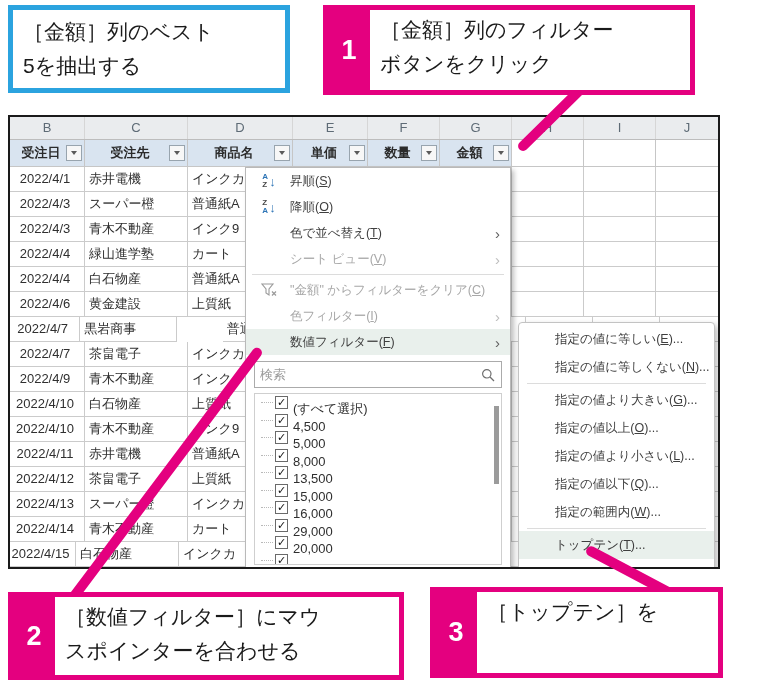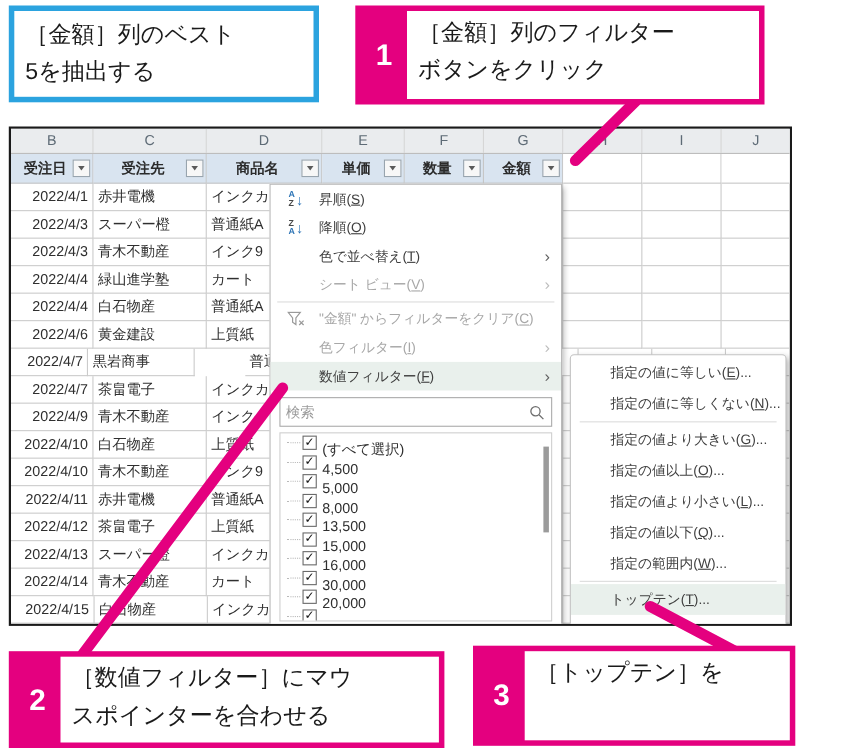--- a/index.html
+++ b/index.html
@@ -47,21 +47,21 @@
   .filter-btn { position:absolute; right:2px; top:50%; transform:translateY(-50%);
     width:16px; height:16px; background:#F7F7F7; border:1px solid #98A4AE;
     display:flex; align-items:center; justify-content:center; }
   .tri { width:0; height:0; border-left:3.5px solid transparent;
     border-right:3.5px solid transparent; border-top:4.5px solid #5A5A5A; }
 
   .data-row { display:flex; height:25px; }
   .dcell { border-right:1px solid #CBCBCB; border-bottom:1px solid #CBCBCB;
     font-size:13px; color:#2F2F2F; line-height:24px; overflow:hidden; white-space:nowrap; }
   .dcell:last-child { border-right:none; }
-  .dcell.date { text-align:right; padding-right:4px; }
+  .dcell.date { text-align:center; padding-right:4px; }
   .dcell.client, .dcell.product { padding-left:4px; }
 
   
   .filter-menu { position:absolute; left:235px; top:50px; width:266px; height:402px;
     background:#fff; border:1px solid #B9B9B9; box-shadow:3px 3px 5px rgba(0,0,0,0.25); z-index:5; }
   .menu-item { height:26px; display:flex; align-items:center; position:relative;
     font-size:12.5px; color:#3F3F3F; }
   .menu-item.highlight { background:#E9F0EC; }
   .menu-item.disabled { color:#A8A8A8; }
   .mi-icon { width:30px; margin-left:8px; display:flex; align-items:center; justify-content:center; }
@@ -348,21 +348,21 @@
           <div class="dcell client" style="width: 103px;">青木不動産</div>
           <div class="dcell product" style="width: 105px;">カート</div>
           <div class="dcell" style="width: 75px;"></div>
           <div class="dcell" style="width: 72px;"></div>
           <div class="dcell" style="width: 72px;"></div>
           <div class="dcell" style="width: 72px;"></div>
           <div class="dcell" style="width: 72px;"></div>
           <div class="dcell" style="width: 62px;"></div>
         </div>
         <div class="data-row">
-          <div class="dcell date" style="width: 76px;">2022/4/15</div>
+          <div class="dcell date" style="width: 66px;">2022/4/15</div>
           <div class="dcell client" style="width: 103px;">白石物産</div>
           <div class="dcell product" style="width: 105px;">インクカ</div>
           <div class="dcell" style="width: 75px;"></div>
           <div class="dcell" style="width: 72px;"></div>
           <div class="dcell" style="width: 72px;"></div>
           <div class="dcell" style="width: 72px;"></div>
           <div class="dcell" style="width: 72px;"></div>
           <div class="dcell" style="width: 62px;"></div>
         </div>
       </div>
@@ -462,21 +462,21 @@
             <span class="cb-label">15,000</span>
           </div>
           <div class="check-item">
             <span class="dots"></span>
             <span class="cb">✓</span>
             <span class="cb-label">16,000</span>
           </div>
           <div class="check-item">
             <span class="dots"></span>
             <span class="cb">✓</span>
-            <span class="cb-label">30,000</span>
+            <span class="cb-label">29,000</span>
           </div>
           <div class="check-item">
             <span class="dots"></span>
             <span class="cb">✓</span>
             <span class="cb-label">20,000</span>
           </div>
           <div class="check-item">
             <span class="dots"></span>
             <span class="cb">✓</span>
           </div>

